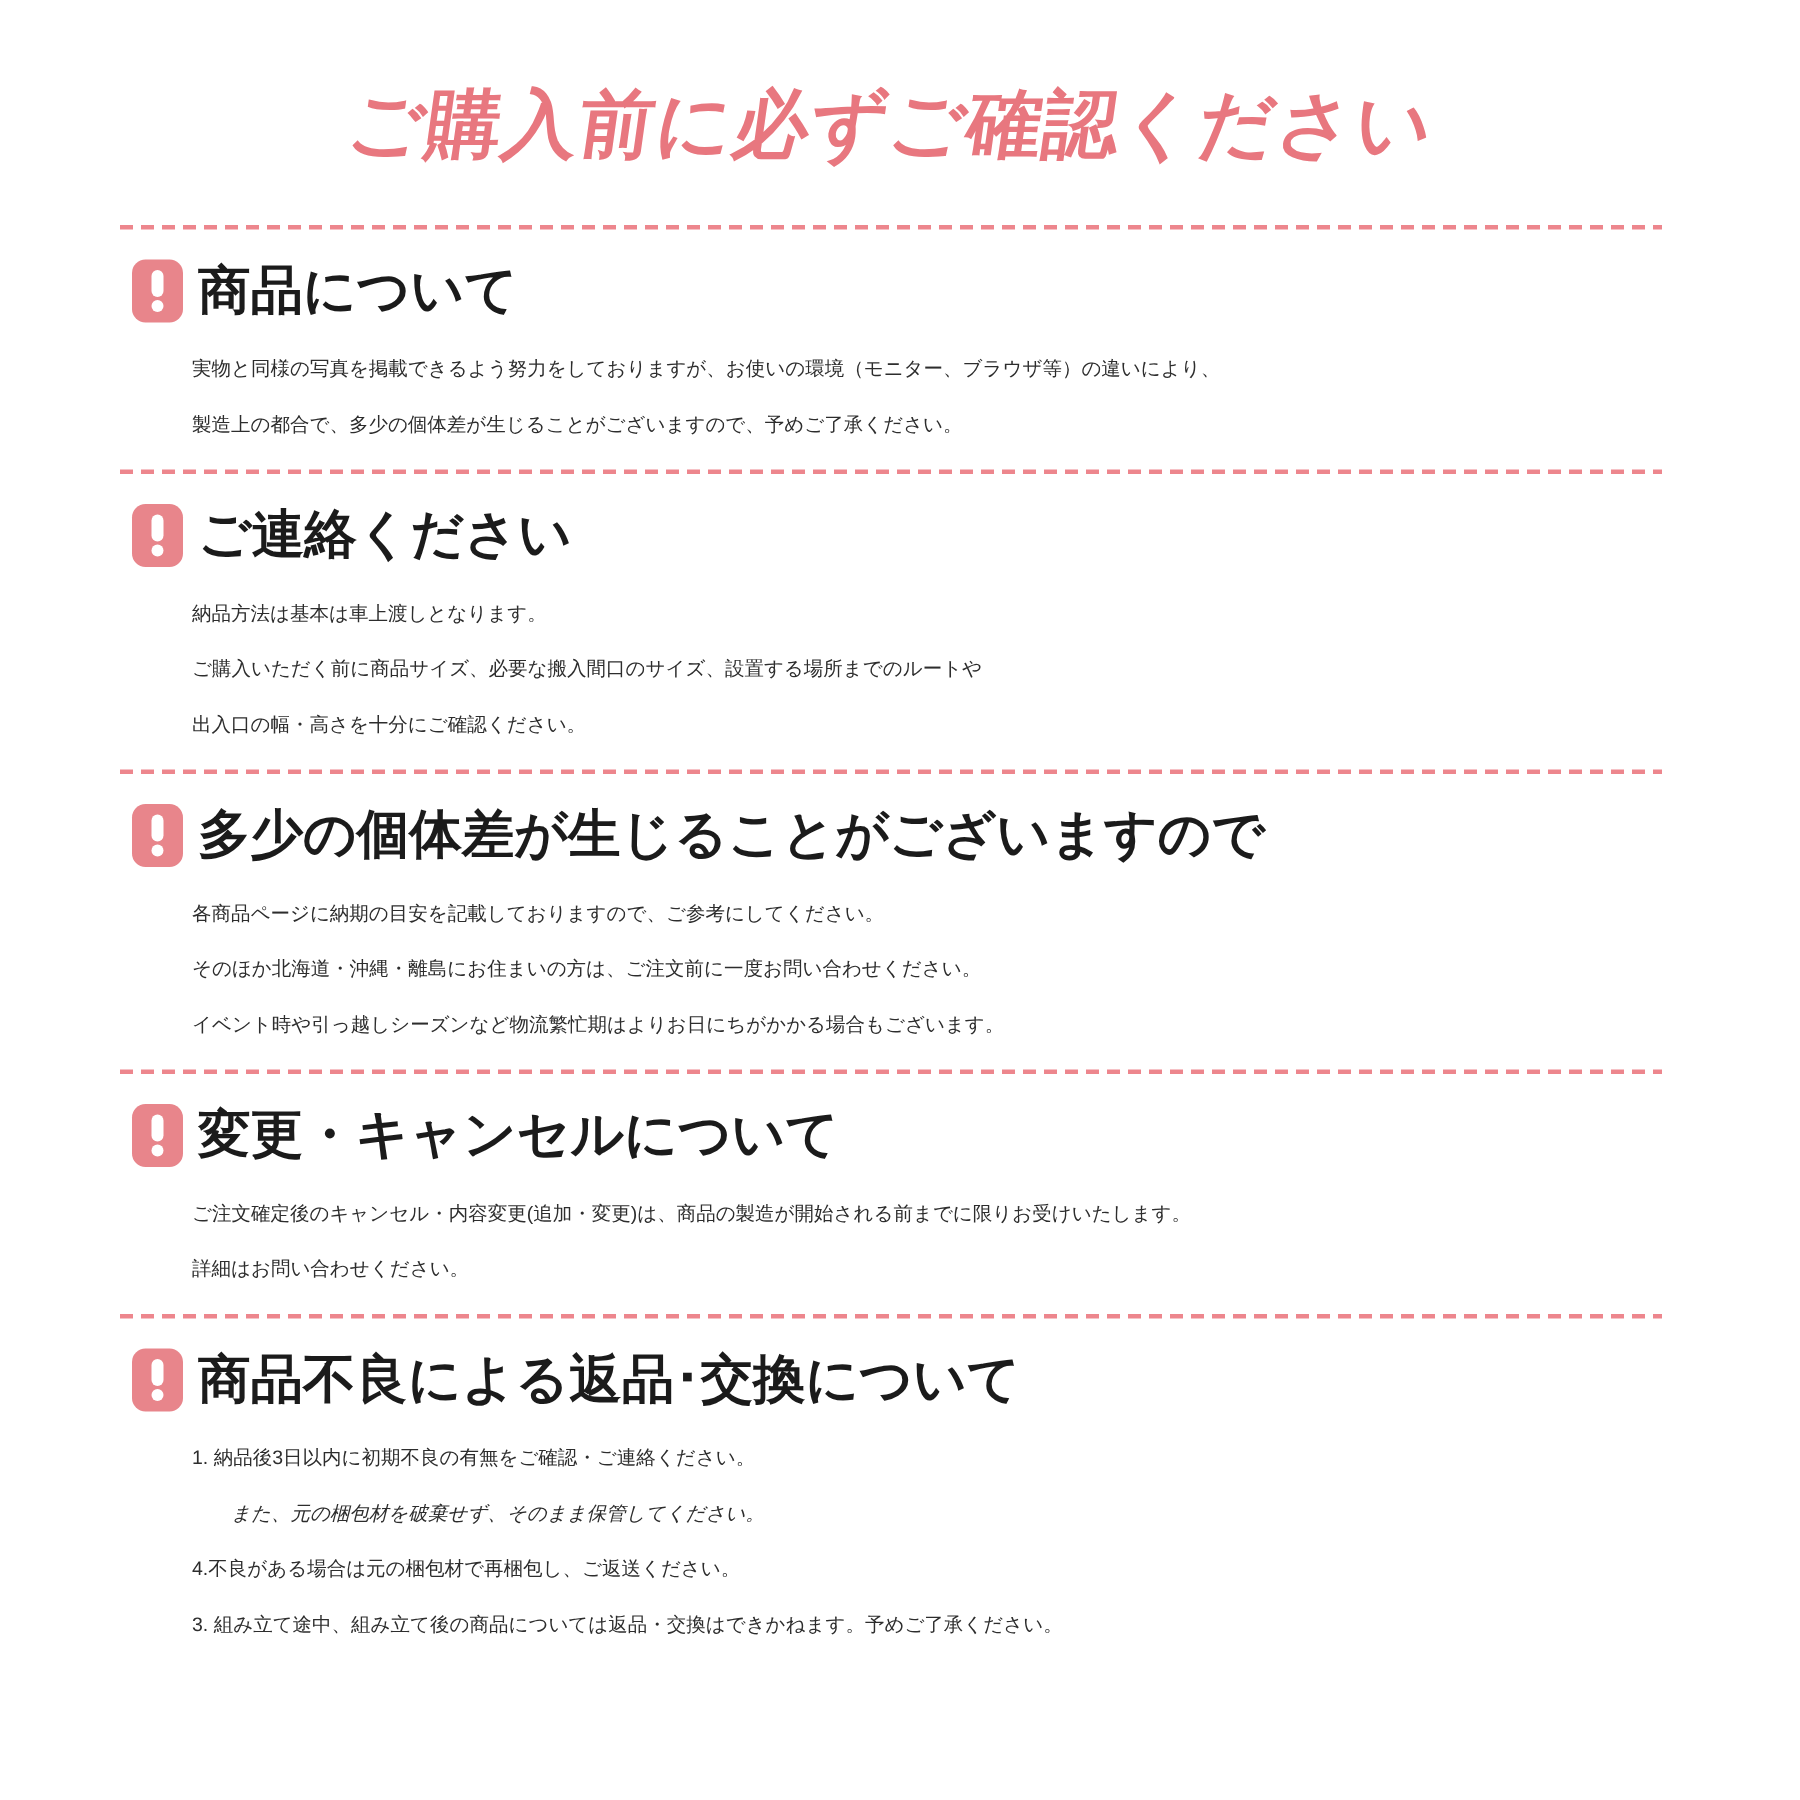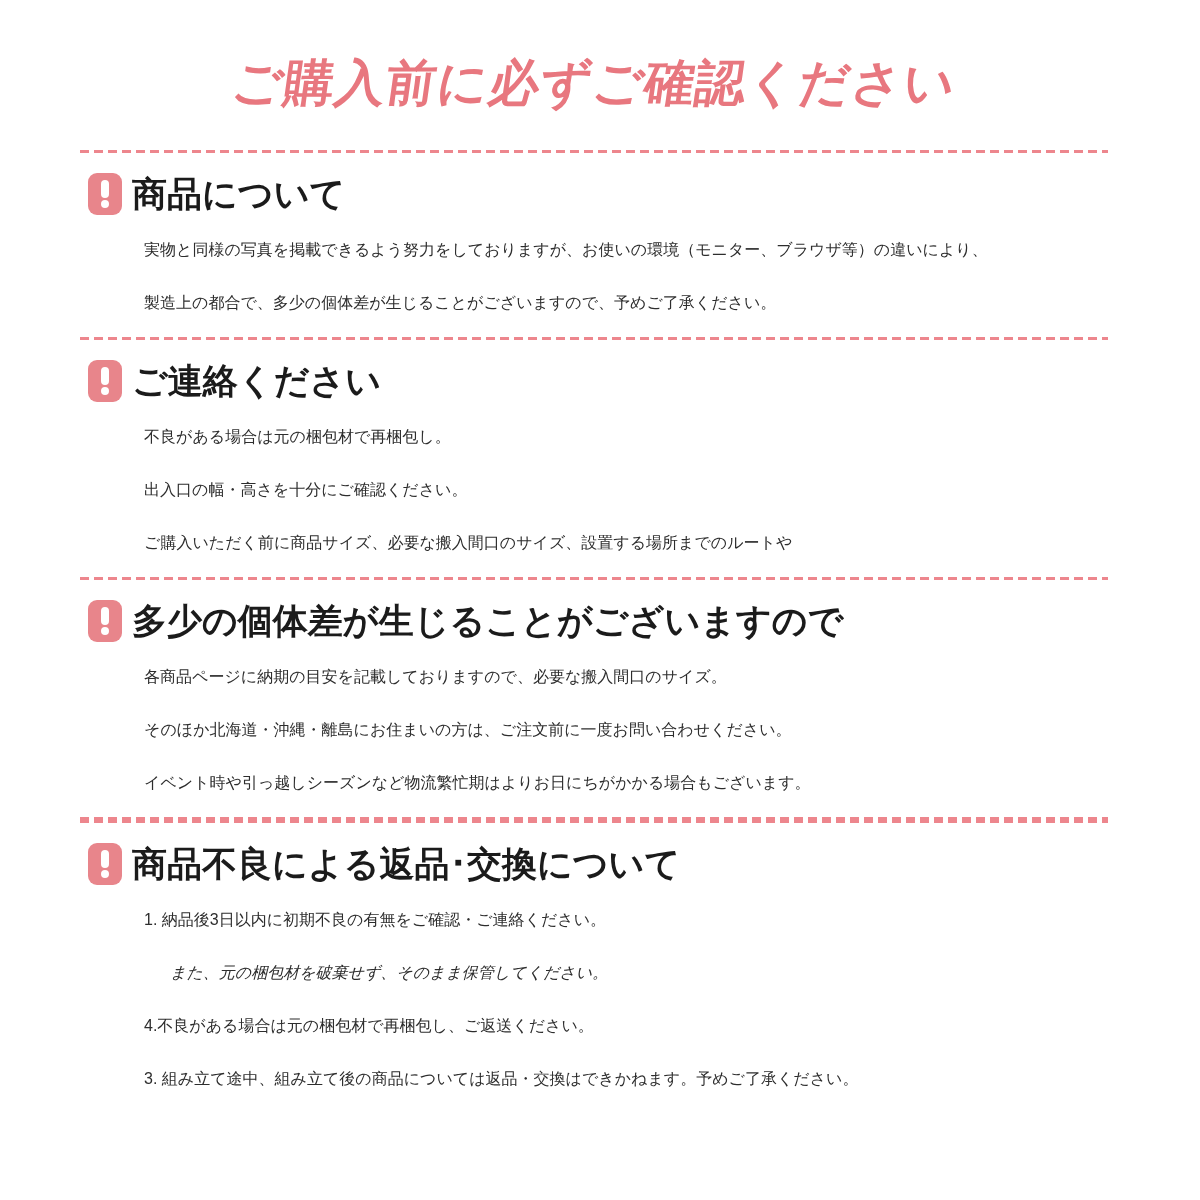--- a/index.html
+++ b/index.html
@@ -71,22 +71,22 @@
     font-size:35px;
     line-height:42px;
     font-weight:bold;
     color:var(--heading-text);
     white-space:nowrap;
   }
   .sec-body{
     margin:0 0 12px 48px;
   }
   .body-line{
-    margin:16px;
-    font-size:16px;
+    margin:0;
+    font-size:13px;
     line-height:37px;
     color:var(--body-text);
     white-space:nowrap;
   }
   .body-line.indent{padding-left:26px;font-style:italic;}
 </style>
 </head>
 <body>
 
 <div class="page">
@@ -103,38 +103,48 @@
           <p class="body-line">製造上の都合で、多少の個体差が生じることがございますので、予めご了承ください。</p>
         </div>
   </section>
 <div class="divider"></div>
   <section class="section">
     <div class="sec-head">
       <span class="alert-icon"></span>
       <h2 class="sec-heading">ご連絡ください</h2>
     </div>
     <div class="sec-body">
-          <p class="body-line">不良がある場合は元の梱包材で再梱包し。</p>
+          <p class="body-line">納品方法は基本は車上渡しとなります。</p>
+          <p class="body-line">ご購入いただく前に商品サイズ、必要な搬入間口のサイズ、設置する場所までのルートや</p>
           <p class="body-line">出入口の幅・高さを十分にご確認ください。</p>
-          <p class="body-line">ご購入いただく前に商品サイズ、必要な搬入間口のサイズ、設置する場所までのルートや</p>
         </div>
   </section>
 <div class="divider"></div>
   <section class="section">
     <div class="sec-head">
       <span class="alert-icon"></span>
       <h2 class="sec-heading">多少の個体差が生じることがございますので</h2>
     </div>
     <div class="sec-body">
-          <p class="body-line">各商品ページに納期の目安を記載しておりますので、必要な搬入間口のサイズ。</p>
+          <p class="body-line">各商品ページに納期の目安を記載しておりますので、ご参考にしてください。</p>
           <p class="body-line">そのほか北海道・沖縄・離島にお住まいの方は、ご注文前に一度お問い合わせください。</p>
           <p class="body-line">イベント時や引っ越しシーズンなど物流繁忙期はよりお日にちがかかる場合もございます。</p>
         </div>
   </section>
 <div class="divider"></div>
+  <section class="section">
+    <div class="sec-head">
+      <span class="alert-icon"></span>
+      <h2 class="sec-heading">変更・キャンセルについて</h2>
+    </div>
+    <div class="sec-body">
+          <p class="body-line">ご注文確定後のキャンセル・内容変更(追加・変更)は、商品の製造が開始される前までに限りお受けいたします。</p>
+          <p class="body-line">詳細はお問い合わせください。</p>
+        </div>
+  </section>
 <div class="divider"></div>
   <section class="section">
     <div class="sec-head">
       <span class="alert-icon"></span>
       <h2 class="sec-heading">商品不良による返品･交換について</h2>
     </div>
     <div class="sec-body">
           <p class="body-line">1. 納品後3日以内に初期不良の有無をご確認・ご連絡ください。</p>
           <p class="body-line indent">また、元の梱包材を破棄せず、そのまま保管してください。</p>
           <p class="body-line">4.不良がある場合は元の梱包材で再梱包し、ご返送ください。</p>

